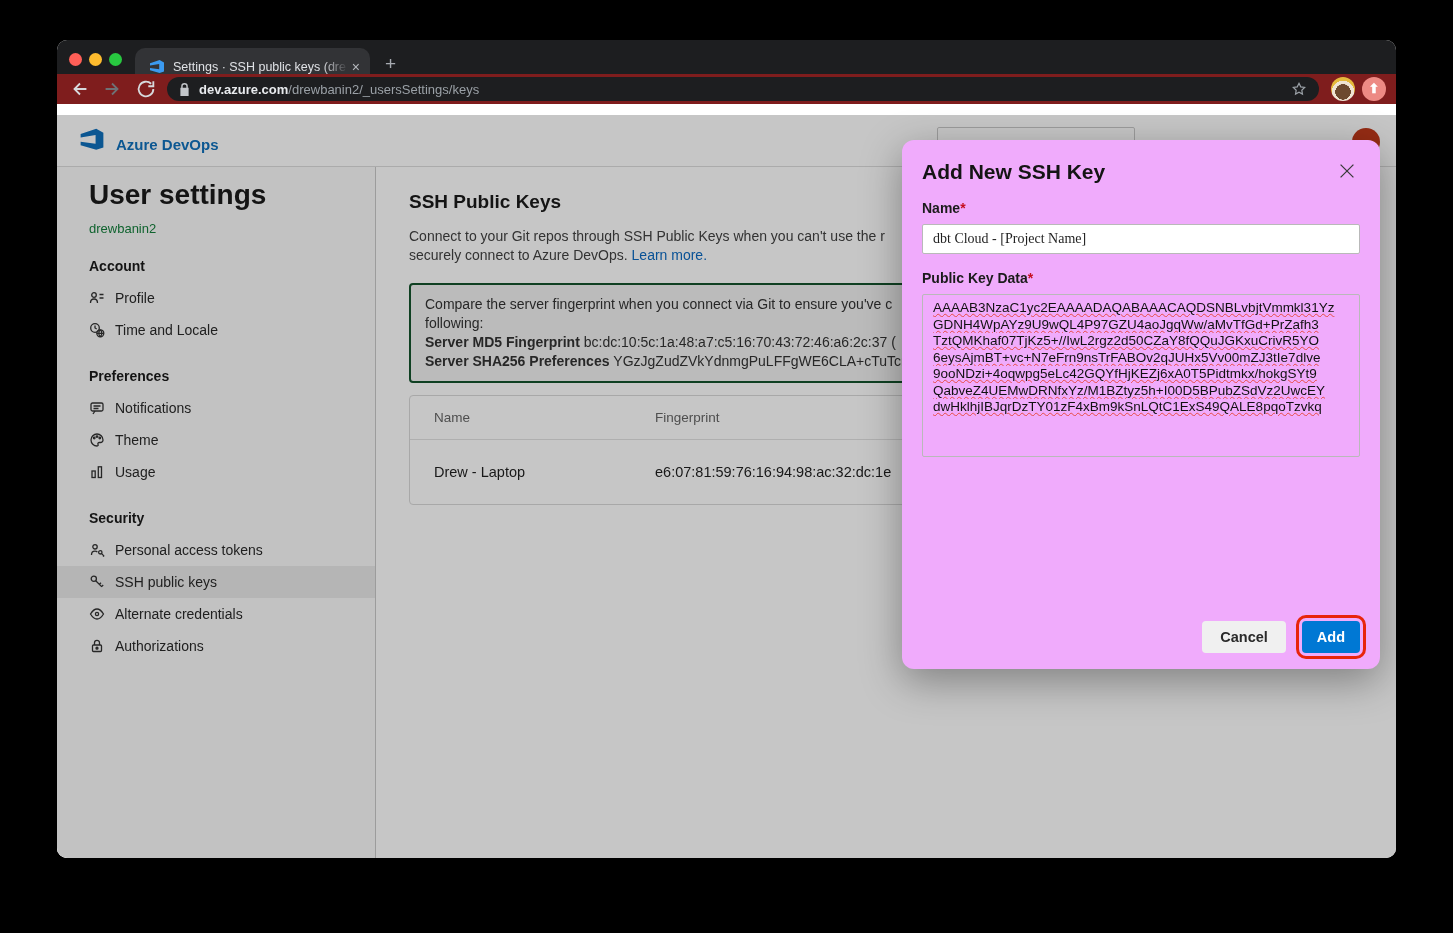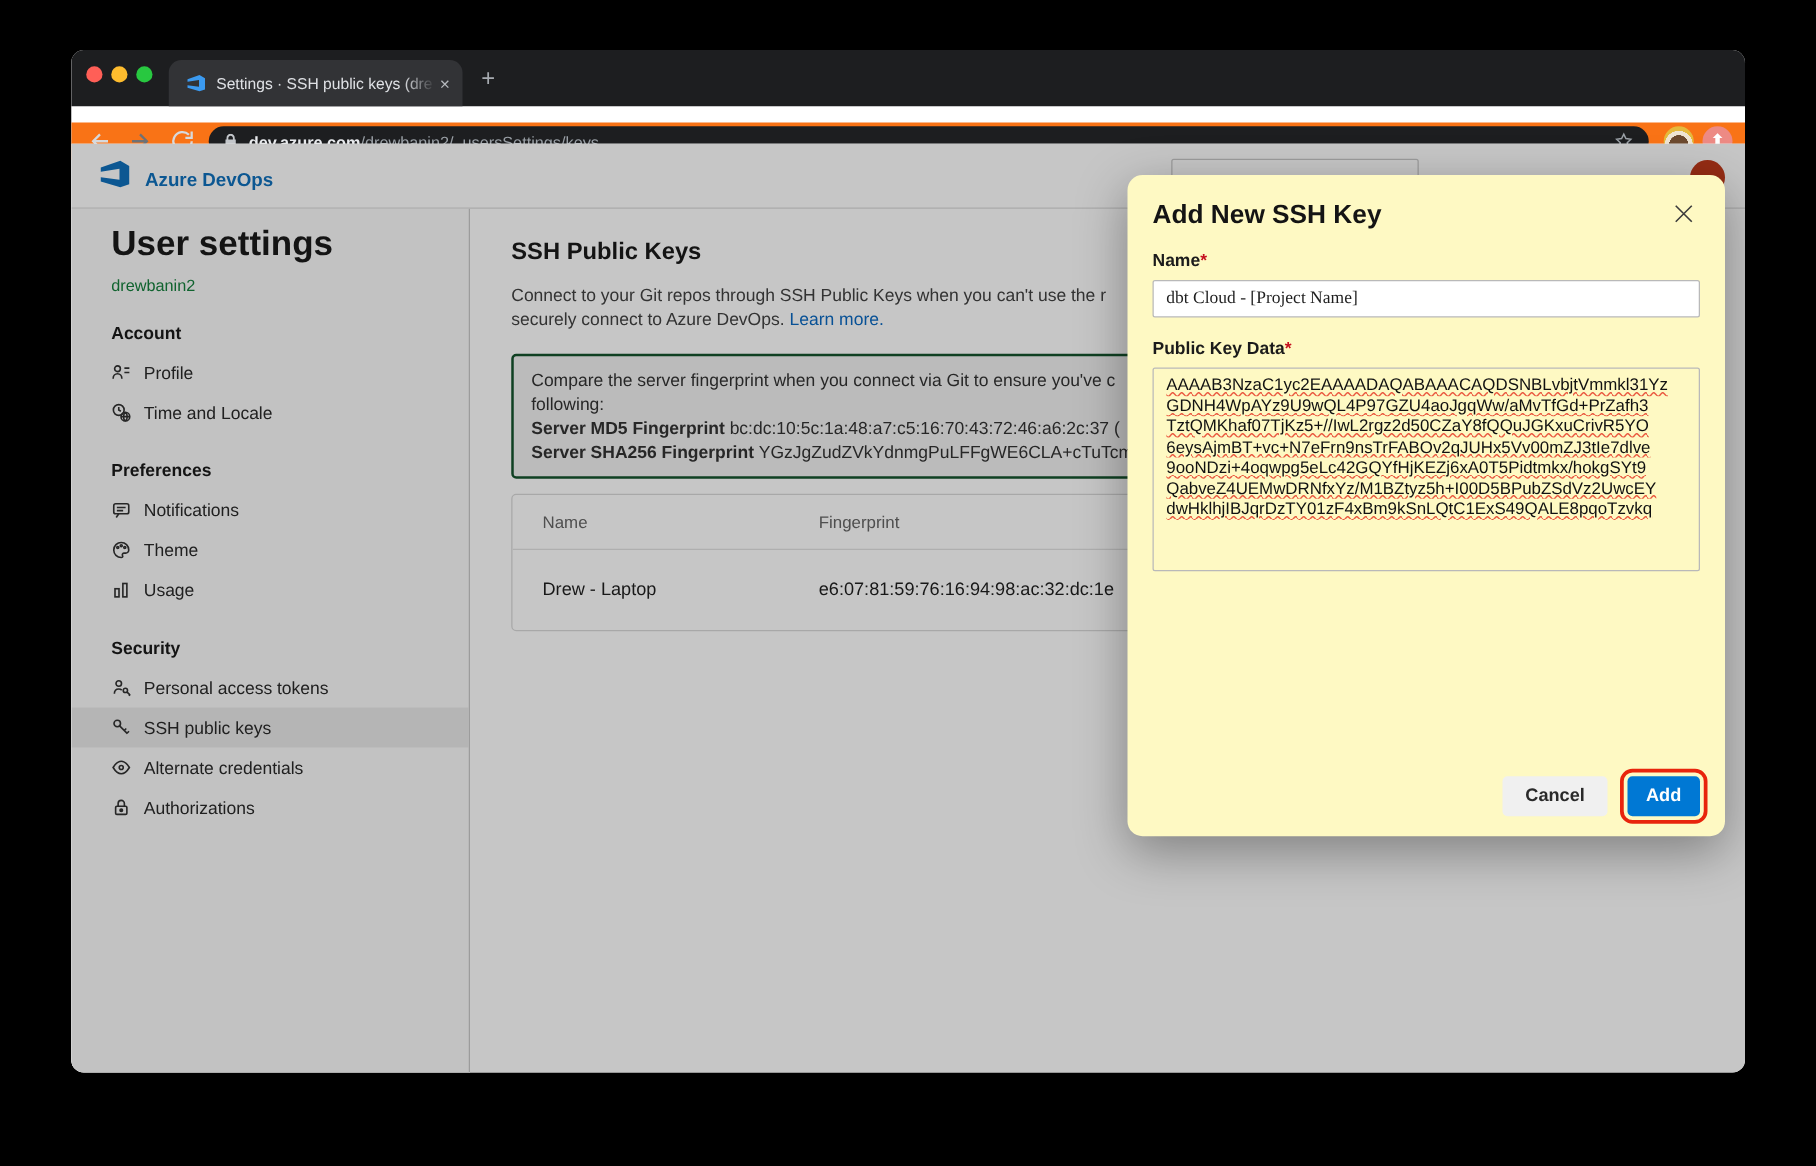--- a/index.html
+++ b/index.html
@@ -16,21 +16,21 @@
   .traffic { position:absolute; top:13px; width:13px; height:13px; border-radius:50%; }
   .t-red{ left:12px; background:#ff5f57; } .t-yellow{ left:32px; background:#febc2e; } .t-green{ left:52px; background:#28c840; }
   .tab { position:absolute; left:78px; top:8px; width:235px; height:37px; background:#323336;
     border-radius:10px 10px 0 0; display:flex; align-items:center; padding:0 10px 0 14px; }
   .tab-title { color:#dfe1e5; font-size:12.5px; white-space:nowrap; overflow:hidden; flex:1; margin-left:8px; position:relative; }
   .tab-fade { position:absolute; right:0; top:0; bottom:0; width:26px; background:linear-gradient(to right, rgba(50,51,54,0), #323336); }
   .tab-close { color:#b6b9be; font-size:14px; line-height:1; margin-left:4px; cursor:default; }
   .newtab { position:absolute; left:328px; top:14px; color:#a6aab0; font-size:19px; line-height:1; }
 
   
-  .toolbar { position:absolute; left:0; top:58px; right:0; height:30px; background:#f97316; }
+  .toolbar { position:absolute; left:0; top:34px; right:0; height:30px; background:#7f1d1d; }
   .nav-ico { position:absolute; top:4px; width:22px; height:22px; color:#d7d9dc; }
   .nav-ico svg { width:100%; height:100%; }
   .omnibox { position:absolute; left:110px; top:3px; right:77px; height:24px; background:#1d1e20;
     border-radius:12px; display:flex; align-items:center; padding:0 12px; }
   .lock-ico { width:11px; height:13px; color:#c3c6ca; margin-right:9px; flex:none; }
   .url { font-size:13px; white-space:nowrap; overflow:hidden; }
   .url .domain { color:#e8eaed; font-weight:bold; }
   .url .path { color:#9aa0a6; }
   .star-ico { margin-left:auto; width:16px; height:16px; color:#9aa0a6; flex:none; }
   .b-avatar { position:absolute; right:41px; top:3px; width:24px; height:24px; border-radius:50%;
@@ -67,21 +67,21 @@
   .key-table { margin-top:12px; width:720px; border:1px solid #d9d9d9; border-radius:4px; background:#fff; overflow:hidden; }
   .kt-head { display:flex; height:44px; align-items:center; border-bottom:1px solid #e2e2e2; font-size:13.5px; color:#666; }
   .kt-row { display:flex; height:64px; align-items:center; font-size:14.5px; color:#1f1f1f; }
   .kt-c1 { width:245px; padding-left:24px; flex:none; }
   .kt-c2 { flex:1; white-space:nowrap; }
 
   
   .dim { position:absolute; left:0; top:75px; right:0; bottom:0; background:rgba(0,0,0,0.225); }
 
   
-  .modal { position:absolute; left:845px; top:100px; width:478px; height:529px; background:#fef9c3;
+  .modal { position:absolute; left:845px; top:100px; width:478px; height:529px; background:#f0abfc;
     border-radius:12px; box-shadow:0 12px 40px rgba(0,0,0,.35); padding:20px; }
   .modal-title { font-size:21px; font-weight:bold; color:#141414; }
   .modal-close { position:absolute; right:22px; top:20px; width:22px; height:22px; color:#3c3c3c; cursor:pointer; }
   .modal-close svg { width:22px; height:22px; }
   .field-label { margin-top:16px; font-size:14px; font-weight:bold; color:#1b1b1b; }
   .req { color:#c50f1f; }
   .text-input { margin-top:8px; width:438px; height:30px; border:1px solid #b9b9b9; border-radius:2px;
     font-size:14px; color:#1f1f1f; padding:0 10px; font-family:Liberation Serif, serif; }
   .keybox { margin-top:8px; width:438px; height:163px; border:1px solid #b9b9b9; border-radius:2px;
     padding:5px 10px 0 10px; overflow:hidden; font-size:13.5px; line-height:16.5px; color:#111; }
@@ -244,21 +244,21 @@
         <div class="main">
           <h2>SSH Public Keys</h2>
           <div class="desc">
             <div>Connect to your Git repos through SSH Public Keys when you can't use the r</div>
             <div><span>securely connect to Azure DevOps. </span><span class="link">Learn more.</span></div>
           </div>
           <div class="note-box">
             <div>Compare the server fingerprint when you connect via Git to ensure you've c</div>
             <div>following:</div>
             <div><b>Server MD5 Fingerprint </b><span>bc:dc:10:5c:1a:48:a7:c5:16:70:43:72:46:a6:2c:37 (</span></div>
-            <div><b>Server SHA256 Fingerprint </b><span>YGzJgZudZVkYdnmgPuLFFgWE6CLA+cTuTcm</span></div>
+            <div><b>Server SHA256 Preferences </b><span>YGzJgZudZVkYdnmgPuLFFgWE6CLA+cTuTcm</span></div>
           </div>
           <div class="key-table">
             <div class="kt-head">
               <div class="kt-c1">Name</div>
               <div class="kt-c2">Fingerprint</div>
             </div>
             <div class="kt-row">
               <div class="kt-c1">Drew - Laptop</div>
               <div class="kt-c2">e6:07:81:59:76:16:94:98:ac:32:dc:1e</div>
             </div>

